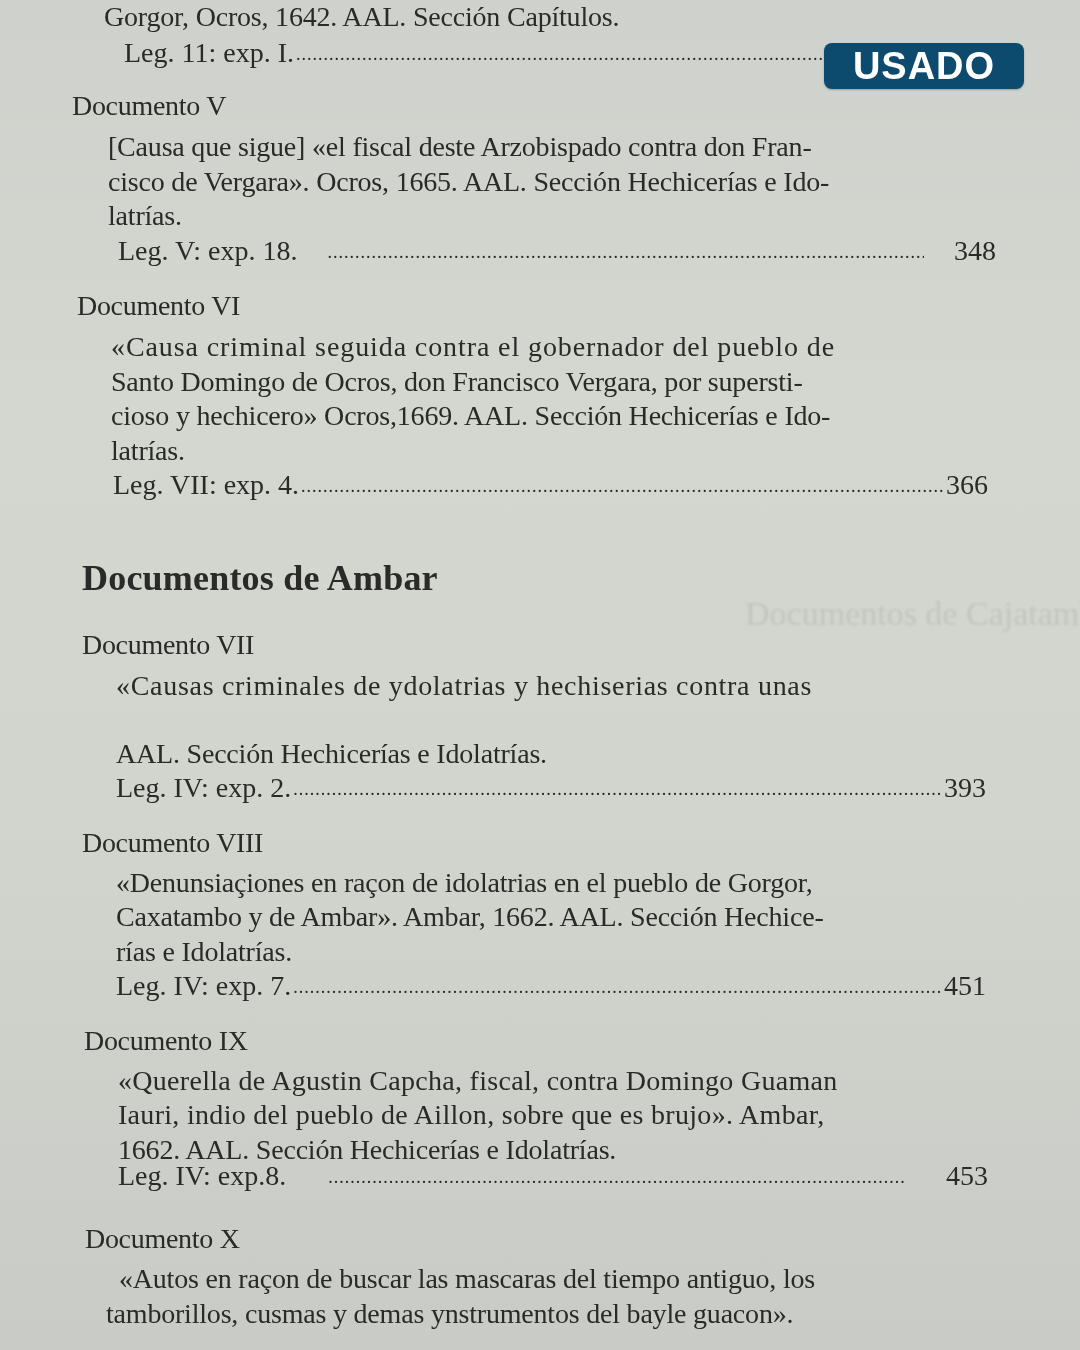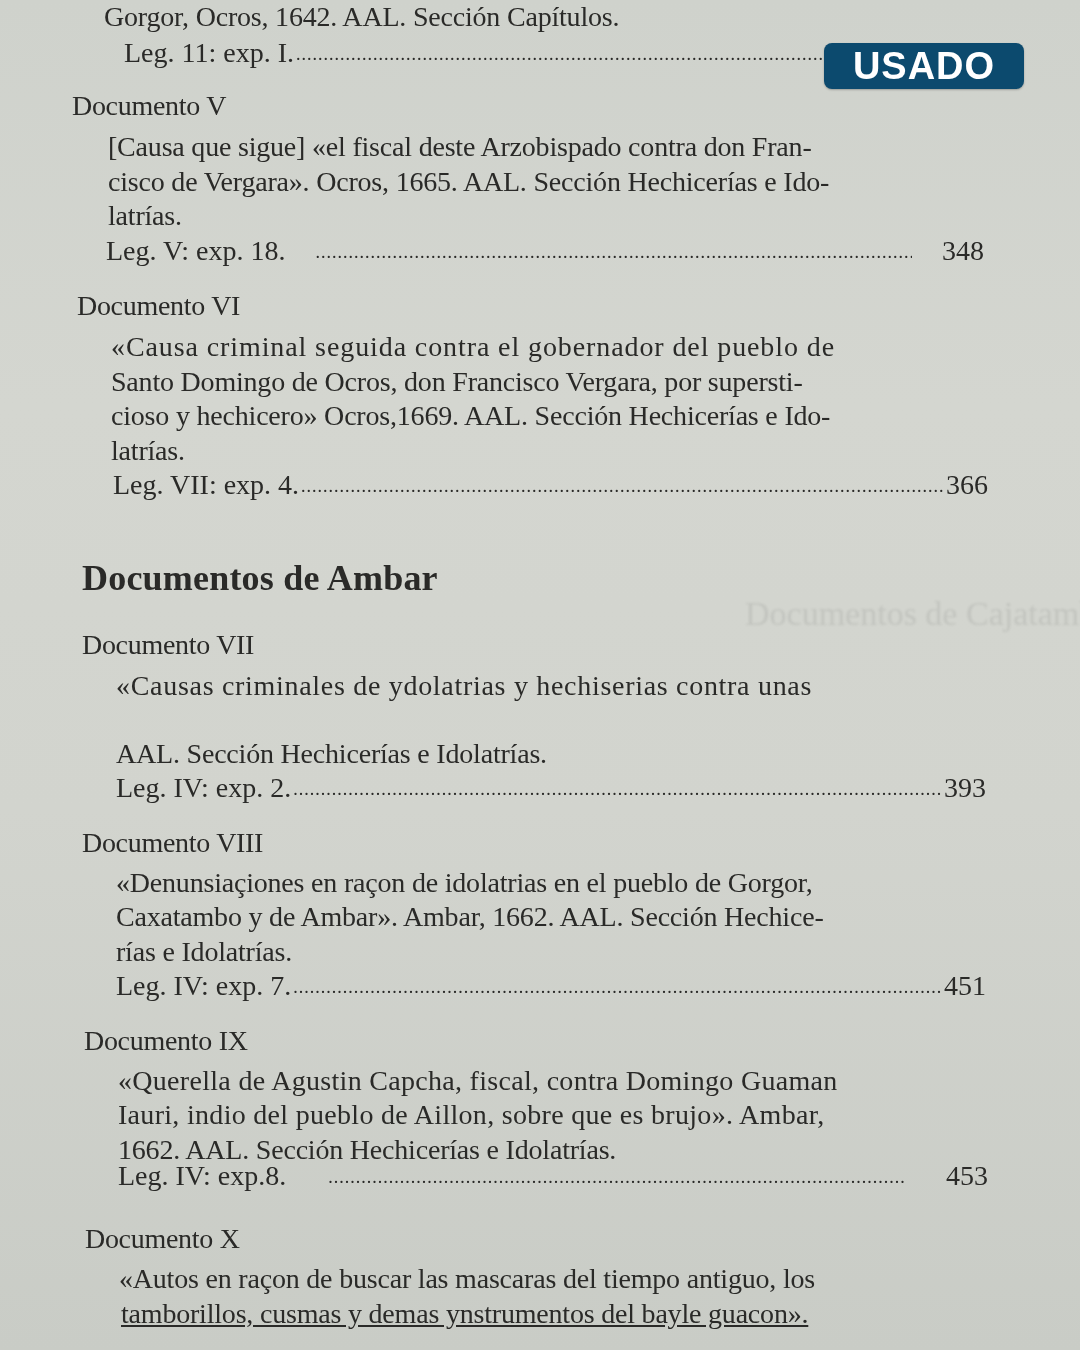--- a/index.html
+++ b/index.html
@@ -103,21 +103,21 @@
     <span class="dots"></span>
     <span class="page-num">171</span>
   </div>
 
   <div class="badge">USADO</div>
 
   <div class="heading-doc" style="left:72px; top:89px;">Documento V</div>
   <div class="line" style="left:108px; top:130px;">[Causa que sigue] «el fiscal deste Arzobispado contra don Fran-</div>
   <div class="line" style="left:108px; top:165px;">cisco de Vergara». Ocros, 1665. AAL. Sección Hechicerías e Ido-</div>
   <div class="line" style="left:108px; top:199px;">latrías.</div>
-  <div class="leader" style="left:106px; top:234px; width:878px;gap:28px;">
+  <div class="leader" style="left:118px; top:234px; width:878px;gap:28px;">
     <span class="ref">Leg. V: exp. 18.</span>
     <span class="dots"></span>
     <span class="page-num">348</span>
   </div>
 
   <div class="heading-doc" style="left:77px; top:289px;">Documento VI</div>
   <div class="line" style="left:111px; top:330px; letter-spacing:0.9px;">«Causa criminal seguida contra el gobernador del pueblo de</div>
   <div class="line" style="left:111px; top:365px;">Santo Domingo de Ocros, don Francisco Vergara, por supersti-</div>
   <div class="line" style="left:111px; top:399px;">cioso y hechicero» Ocros,1669. AAL. Sección Hechicerías e Ido-</div>
   <div class="line" style="left:111px; top:434px;">latrías.</div>
@@ -153,15 +153,15 @@
   <div class="line" style="left:118px; top:1064px; letter-spacing:0.3px;">«Querella de Agustin Capcha, fiscal, contra Domingo Guaman</div>
   <div class="line" style="left:118px; top:1133px;">1662. AAL. Sección Hechicerías e Idolatrías.</div>
   <div class="leader" style="left:118px; top:1159px; width:870px;gap:40px;">
     <span class="ref">Leg. IV: exp.8.</span>
     <span class="dots"></span>
     <span class="page-num">453</span>
   </div>
 
   <div class="heading-doc" style="left:85px; top:1222px;">Documento X</div>
   <div class="line" style="left:119px; top:1262px;">«Autos en raçon de buscar las mascaras del tiempo antiguo, los</div>
-  <div class="line" style="left:121px; top:1297px;text-decoration:underline;">tamborillos, cusmas y demas ynstrumentos del bayle guacon».</div>
+  <div class="line" style="left:106px; top:1297px;">tamborillos, cusmas y demas ynstrumentos del bayle guacon».</div>
 
 </div>
 
 </body></html>

